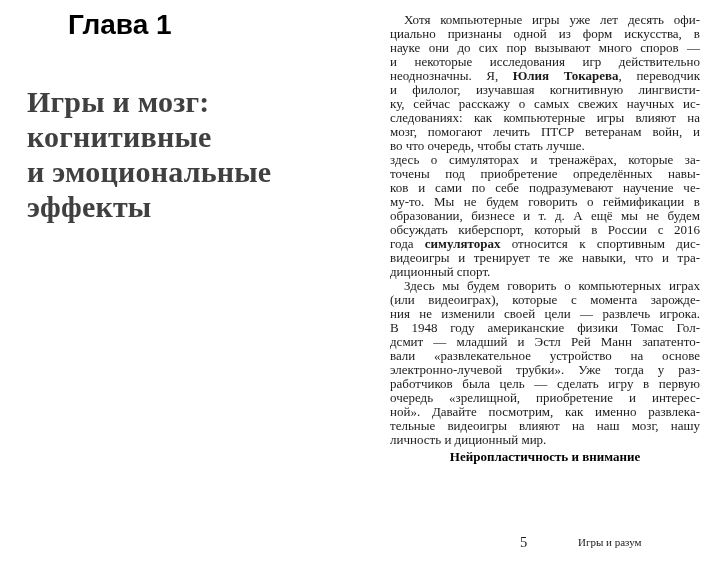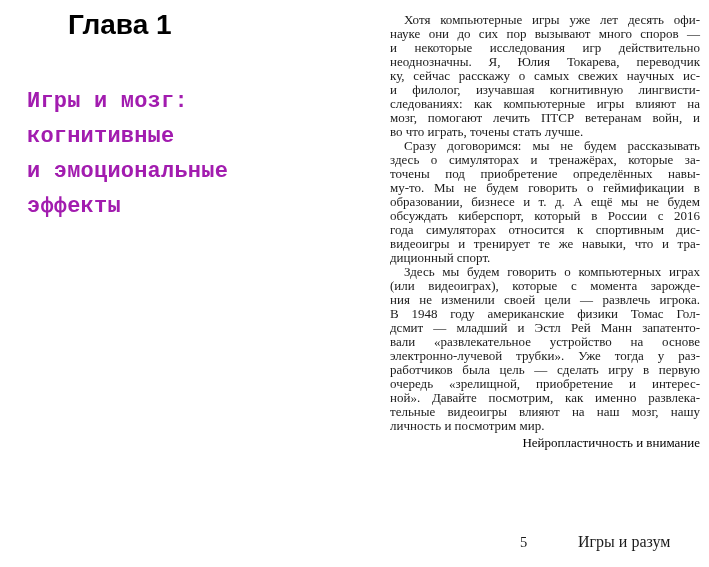--- a/index.html
+++ b/index.html
@@ -19,105 +19,106 @@
   
   .chapter-label {
     position: absolute; left: 68px; top: 9px;
     font-family: "Liberation Sans", sans-serif;
     font-weight: 700; font-size: 28px; line-height: 32px;
     color: #000000;
   }
   .chapter-title {
     position: absolute; left: 27px; top: 84px;
     width: 330px;
-    font-family: Liberation Mono, monospace;
-    font-weight: 700; font-size: 22px; line-height: 35px;
+    font-family: Liberation Serif, serif;
+    font-weight: 700; font-size: 30px; line-height: 35px;
     letter-spacing: 0.2px;
-    color: #a21caf;
+    color: #404040;
     white-space: pre-line;
   }
   
   .body-col {
     position: absolute; left: 390px; top: 13px;
     width: 310px;
     font-size: 13px; line-height: 14px;
     color: #1a1a1a;
   }
   .para { margin: 0; }
   .line {
     text-align: justify;
     text-align-last: justify;
   }
   .line.first { padding-left: 14px; }
   .line.plast { text-align-last: left; }
   .section-heading {
-    text-align: right;
-    font-weight: 400;
+    text-align: center;
+    font-weight: 700;
     color: #000000;
     margin: 3px 0 11px 0;
   }
-  b { font-weight: 400; }
+  b { font-weight: 700; }
   
   .page-number {
     position: absolute; left: 520px; top: 533px;
     font-size: 14.5px; line-height: 18px; color: #1a1a1a;
   }
   .running-title {
     position: absolute; left: 578px; top: 533px;
-    font-size: 16px; line-height: 18px; color: #1a1a1a;
+    font-size: 11px; line-height: 18px; color: #1a1a1a;
   }
 </style>
 </head>
 <body>
 
 <div class="page">
 
   <div class="chapter-label">Глава 1</div>
 
   <div class="chapter-title">Игры и мозг:
 когнитивные
 и эмоциональные
 эффекты</div>
 
   <div class="body-col">
       <div class="para">
         <div class="line first">Хотя компьютерные игры уже лет десять офи-</div>
+        <div class="line">циально признаны одной из форм искусства, в</div>
         <div class="line">науке они до сих пор вызывают много споров —</div>
         <div class="line">и некоторые исследования игр действительно</div>
         <div class="line">неоднозначны. Я, <b>Юлия Токарева</b>, переводчик</div>
+        <div class="line">и филолог, изучавшая когнитивную лингвисти-</div>
         <div class="line">ку, сейчас расскажу о самых свежих научных ис-</div>
-        <div class="line">и филолог, изучавшая когнитивную лингвисти-</div>
         <div class="line">следованиях: как компьютерные игры влияют на</div>
         <div class="line">мозг, помогают лечить ПТСР ветеранам войн, и</div>
-        <div class="line plast">во что играть, точены стать лучше.</div>
+        <div class="line plast">во что очередь, чтобы стать лучше.</div>
       </div>
       <div class="para">
-        <div class="line first">Сразу договоримся: мы не будем рассказывать</div>
         <div class="line">здесь о симуляторах и тренажёрах, которые за-</div>
         <div class="line">точены под приобретение определённых навы-</div>
+        <div class="line">ков и сами по себе подразумевают научение че-</div>
         <div class="line">му-то. Мы не будем говорить о геймификации в</div>
         <div class="line">образовании, бизнесе и т. д. А ещё мы не будем</div>
         <div class="line">обсуждать киберспорт, который в России с 2016</div>
         <div class="line">года <b>симуляторах</b> относится к спортивным дис-</div>
         <div class="line">видеоигры и тренирует те же навыки, что и тра-</div>
         <div class="line plast">диционный спорт.</div>
       </div>
       <div class="para">
         <div class="line first">Здесь мы будем говорить о компьютерных играх</div>
         <div class="line">(или видеоиграх), которые с момента зарожде-</div>
         <div class="line">ния не изменили своей цели — развлечь игрока.</div>
         <div class="line">В 1948 году американские физики Томас Гол-</div>
         <div class="line">дсмит — младший и Эстл Рей Манн запатенто-</div>
         <div class="line">вали «развлекательное устройство на основе</div>
         <div class="line">электронно-лучевой трубки». Уже тогда у раз-</div>
         <div class="line">работчиков была цель — сделать игру в первую</div>
         <div class="line">очередь «зрелищной, приобретение и интерес-</div>
         <div class="line">ной». Давайте посмотрим, как именно развлека-</div>
         <div class="line">тельные видеоигры влияют на наш мозг, нашу</div>
-        <div class="line plast">личность и посмотрим мир.</div>
+        <div class="line plast">личность и диционный мир.</div>
       </div>
       <div class="section-heading">Нейропластичность и внимание</div>
     </div>
 
   <div class="page-number">5</div>
 
   <div class="running-title">Игры и разум</div>
 
 </div>
 

